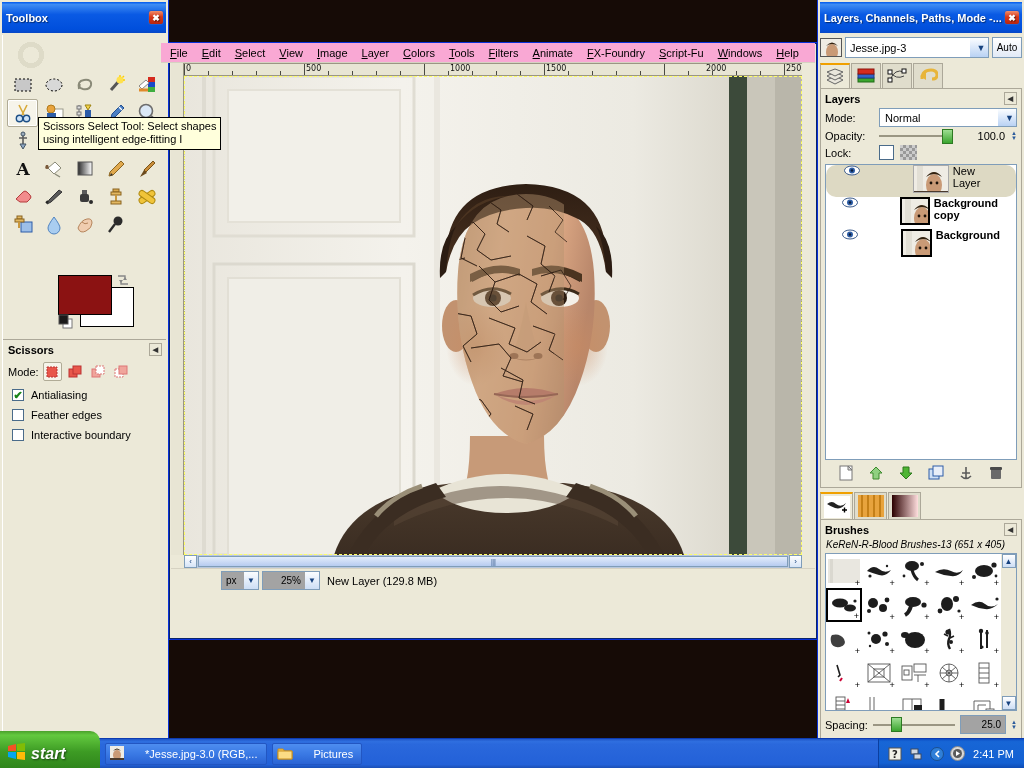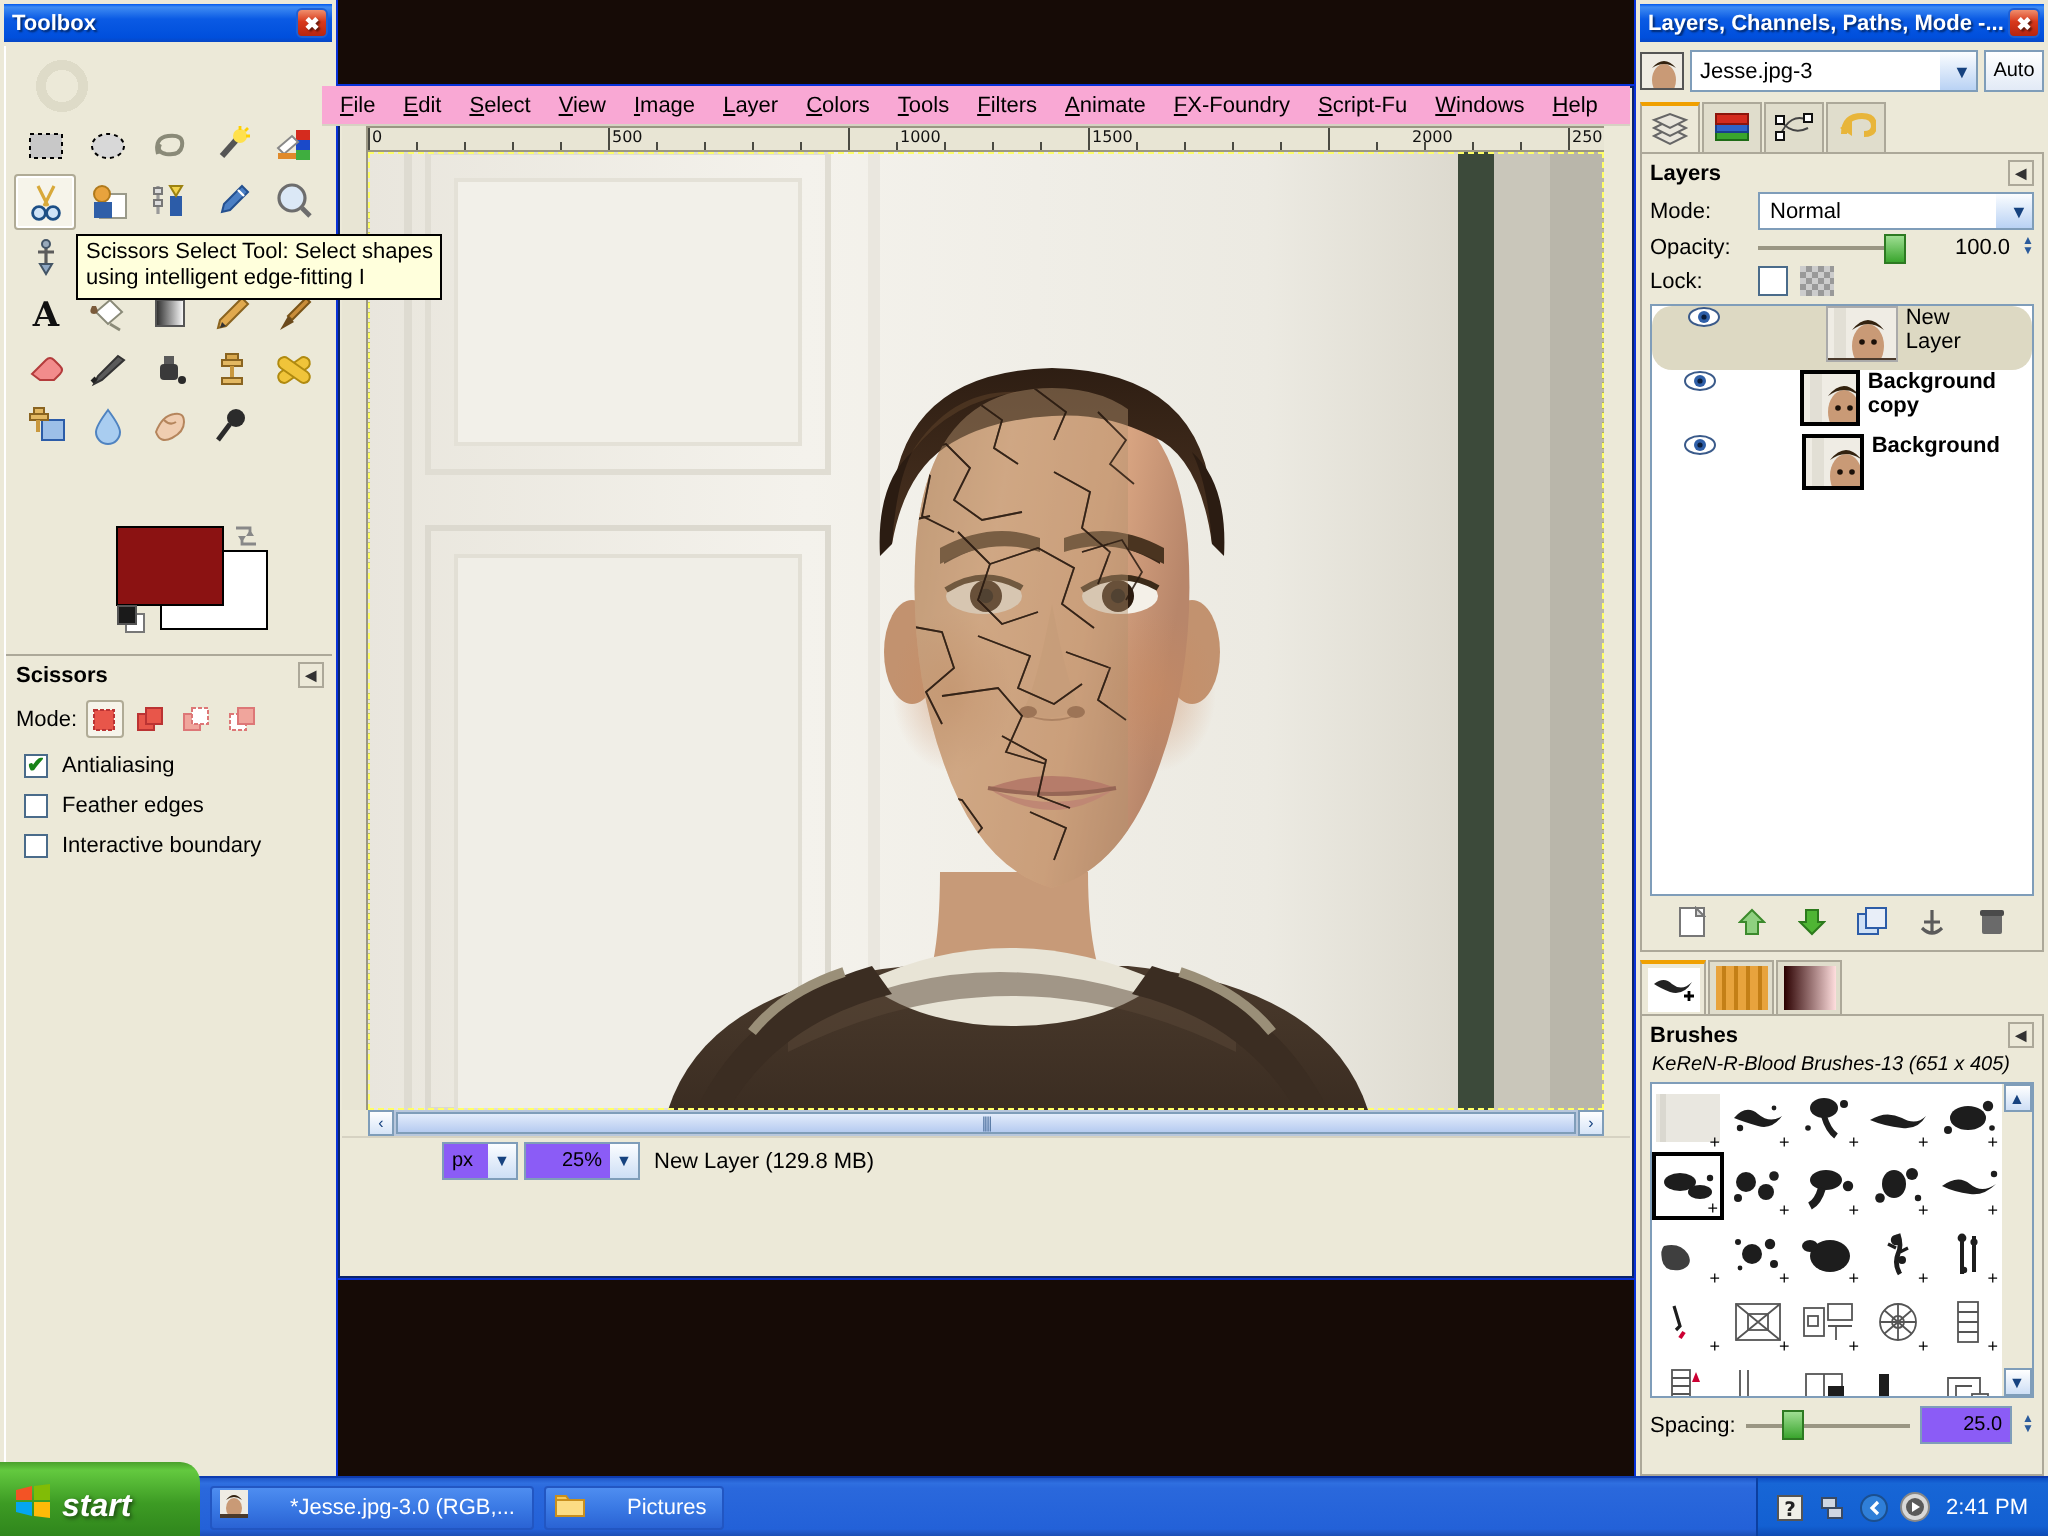--- a/index.html
+++ b/index.html
@@ -11,21 +11,21 @@
     position:relative;
     -webkit-font-smoothing:none;
   }
   
   #desktop { position:absolute; inset:0; background:#160b06; }
 
   
   .xpwin { position:absolute; background:#ece9d8; border:1px solid #0831d9;
            box-shadow:0 0 0 1px #0a246a inset; }
   .xptitle {
-    height:19px; display:flex; align-items:center;
+    height:31px; display:flex; align-items:center;
     background:linear-gradient(to bottom,#0058ee 0%,#3f8cf3 8%,#0a5ae4 40%,#004fdc 88%,#0747c6 100%);
     color:#fff; font-weight:bold; font-size:11px; padding:0 2px 0 4px;
     text-shadow:1px 1px 1px rgba(0,0,0,.5);
   }
   .xptitle .t { flex:1; white-space:nowrap; overflow:hidden; text-overflow:ellipsis; }
   .winbtn { width:16px; height:15px; margin-left:1px; border:1px solid #1d5fd4;
             border-radius:3px; display:flex; align-items:center; justify-content:center;
             font-size:9px; color:#fff; font-weight:bold; }
   .winbtn.close { background:linear-gradient(to bottom,#f08e6c,#d8391b 45%,#b72510); }
   .winbtn.min, .winbtn.max { background:linear-gradient(to bottom,#6aa8f4,#2a6fe0 45%,#1a58c8); }
@@ -106,21 +106,21 @@
   .sb-arrow { width:13px; height:13px; background:linear-gradient(to bottom,#fff,#d6e4f7);
               border:1px solid #7f9db9; display:flex; align-items:center; justify-content:center;
               font-size:8px; color:#16427f; }
   .sb-track { flex:1; height:13px; background:#f1f1f1; border:1px solid #b8c7dc; position:relative;}
   .sb-thumb { position:absolute; top:0; bottom:0; background:linear-gradient(to bottom,#e3ecfb,#b6cbf0);
               border:1px solid #7f9db9; display:flex; align-items:center; justify-content:center; }
   .sb-grip { color:#5a7ba6; font-size:8px; letter-spacing:-1px; }
 
   .statusbar { margin:0 2px 2px 2px; height:24px; display:flex; align-items:center;
                gap:3px; padding:2px 0 2px 50px; background:#ece9d8; border-top:1px solid #d6d2c2;}
-  .combo { height:19px; background:#8b5cf6; border:1px solid #7f9db9; display:flex;
+  .combo { height:19px; background:#a3a3a3; border:1px solid #7f9db9; display:flex;
            align-items:center; font-size:10px; }
   .combo .val { padding:0 4px; flex:1; text-align:right; }
   .combo .arw { width:14px; height:17px; display:flex; align-items:center; justify-content:center;
                 background:linear-gradient(to bottom,#fbfdff,#cddef5); color:#16427f; font-size:8px; }
   .statusbar .msg { font-size:11px; padding-left:4px; }
 
   
   #dock { right:0; top:0; width:206px; height:740px; border:none;
           background:#ece9d8; box-shadow:0 0 0 1px #0831d9; }
   #dock .xptitle { margin:2px 2px 0 2px; }

